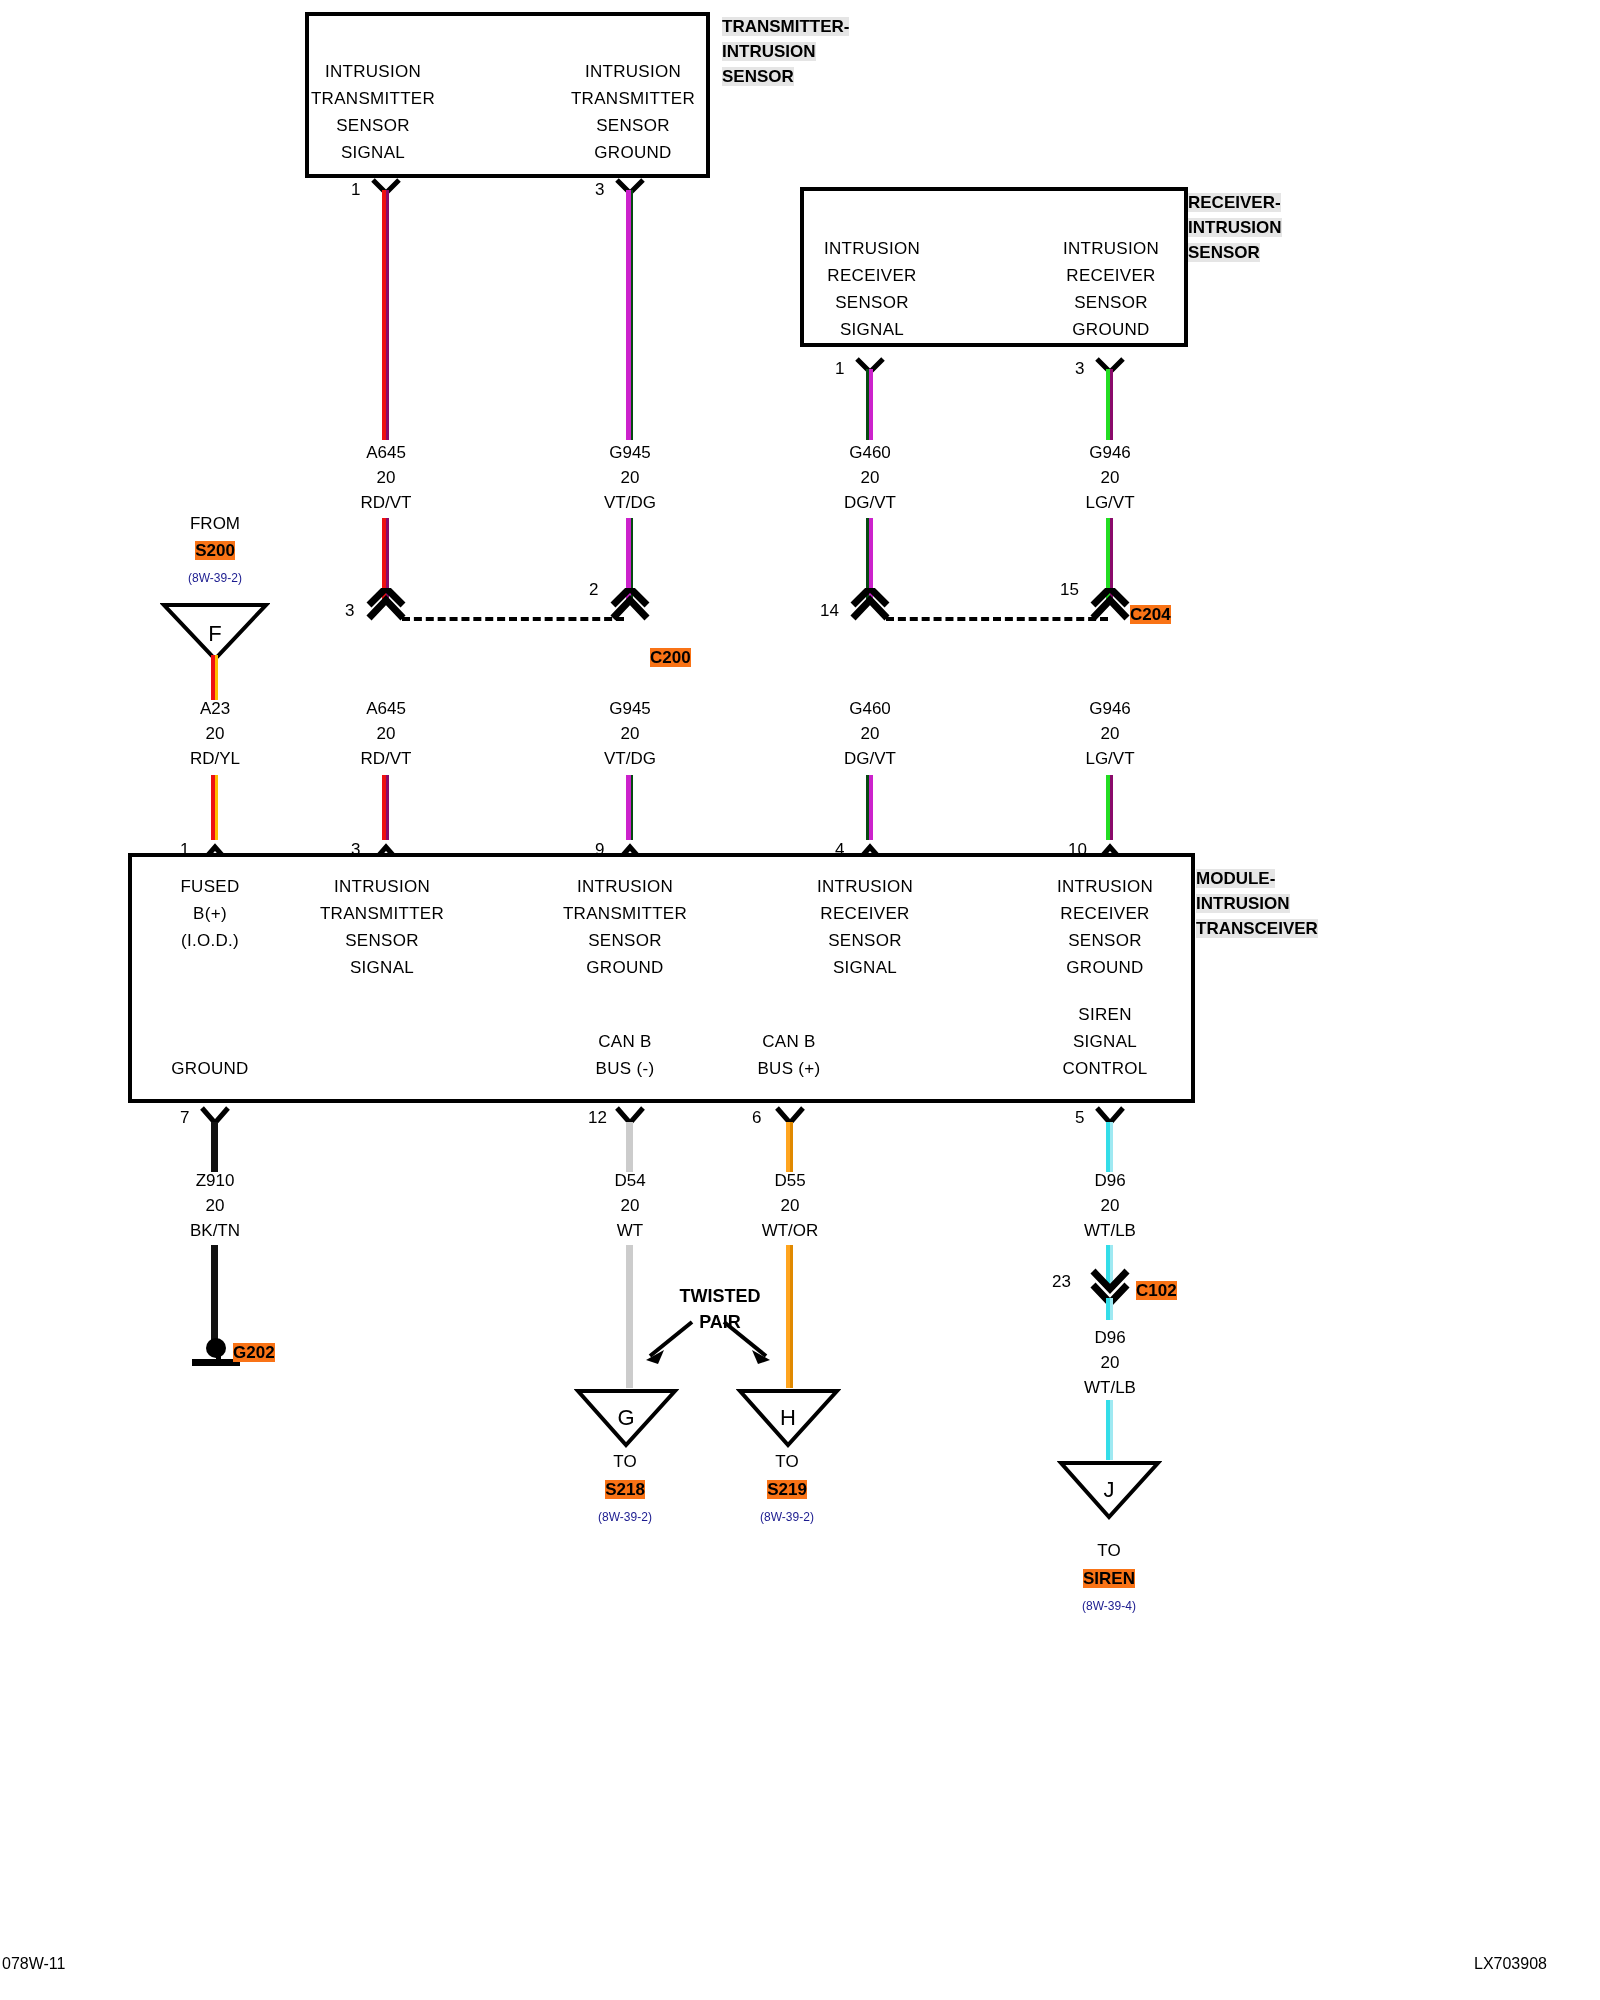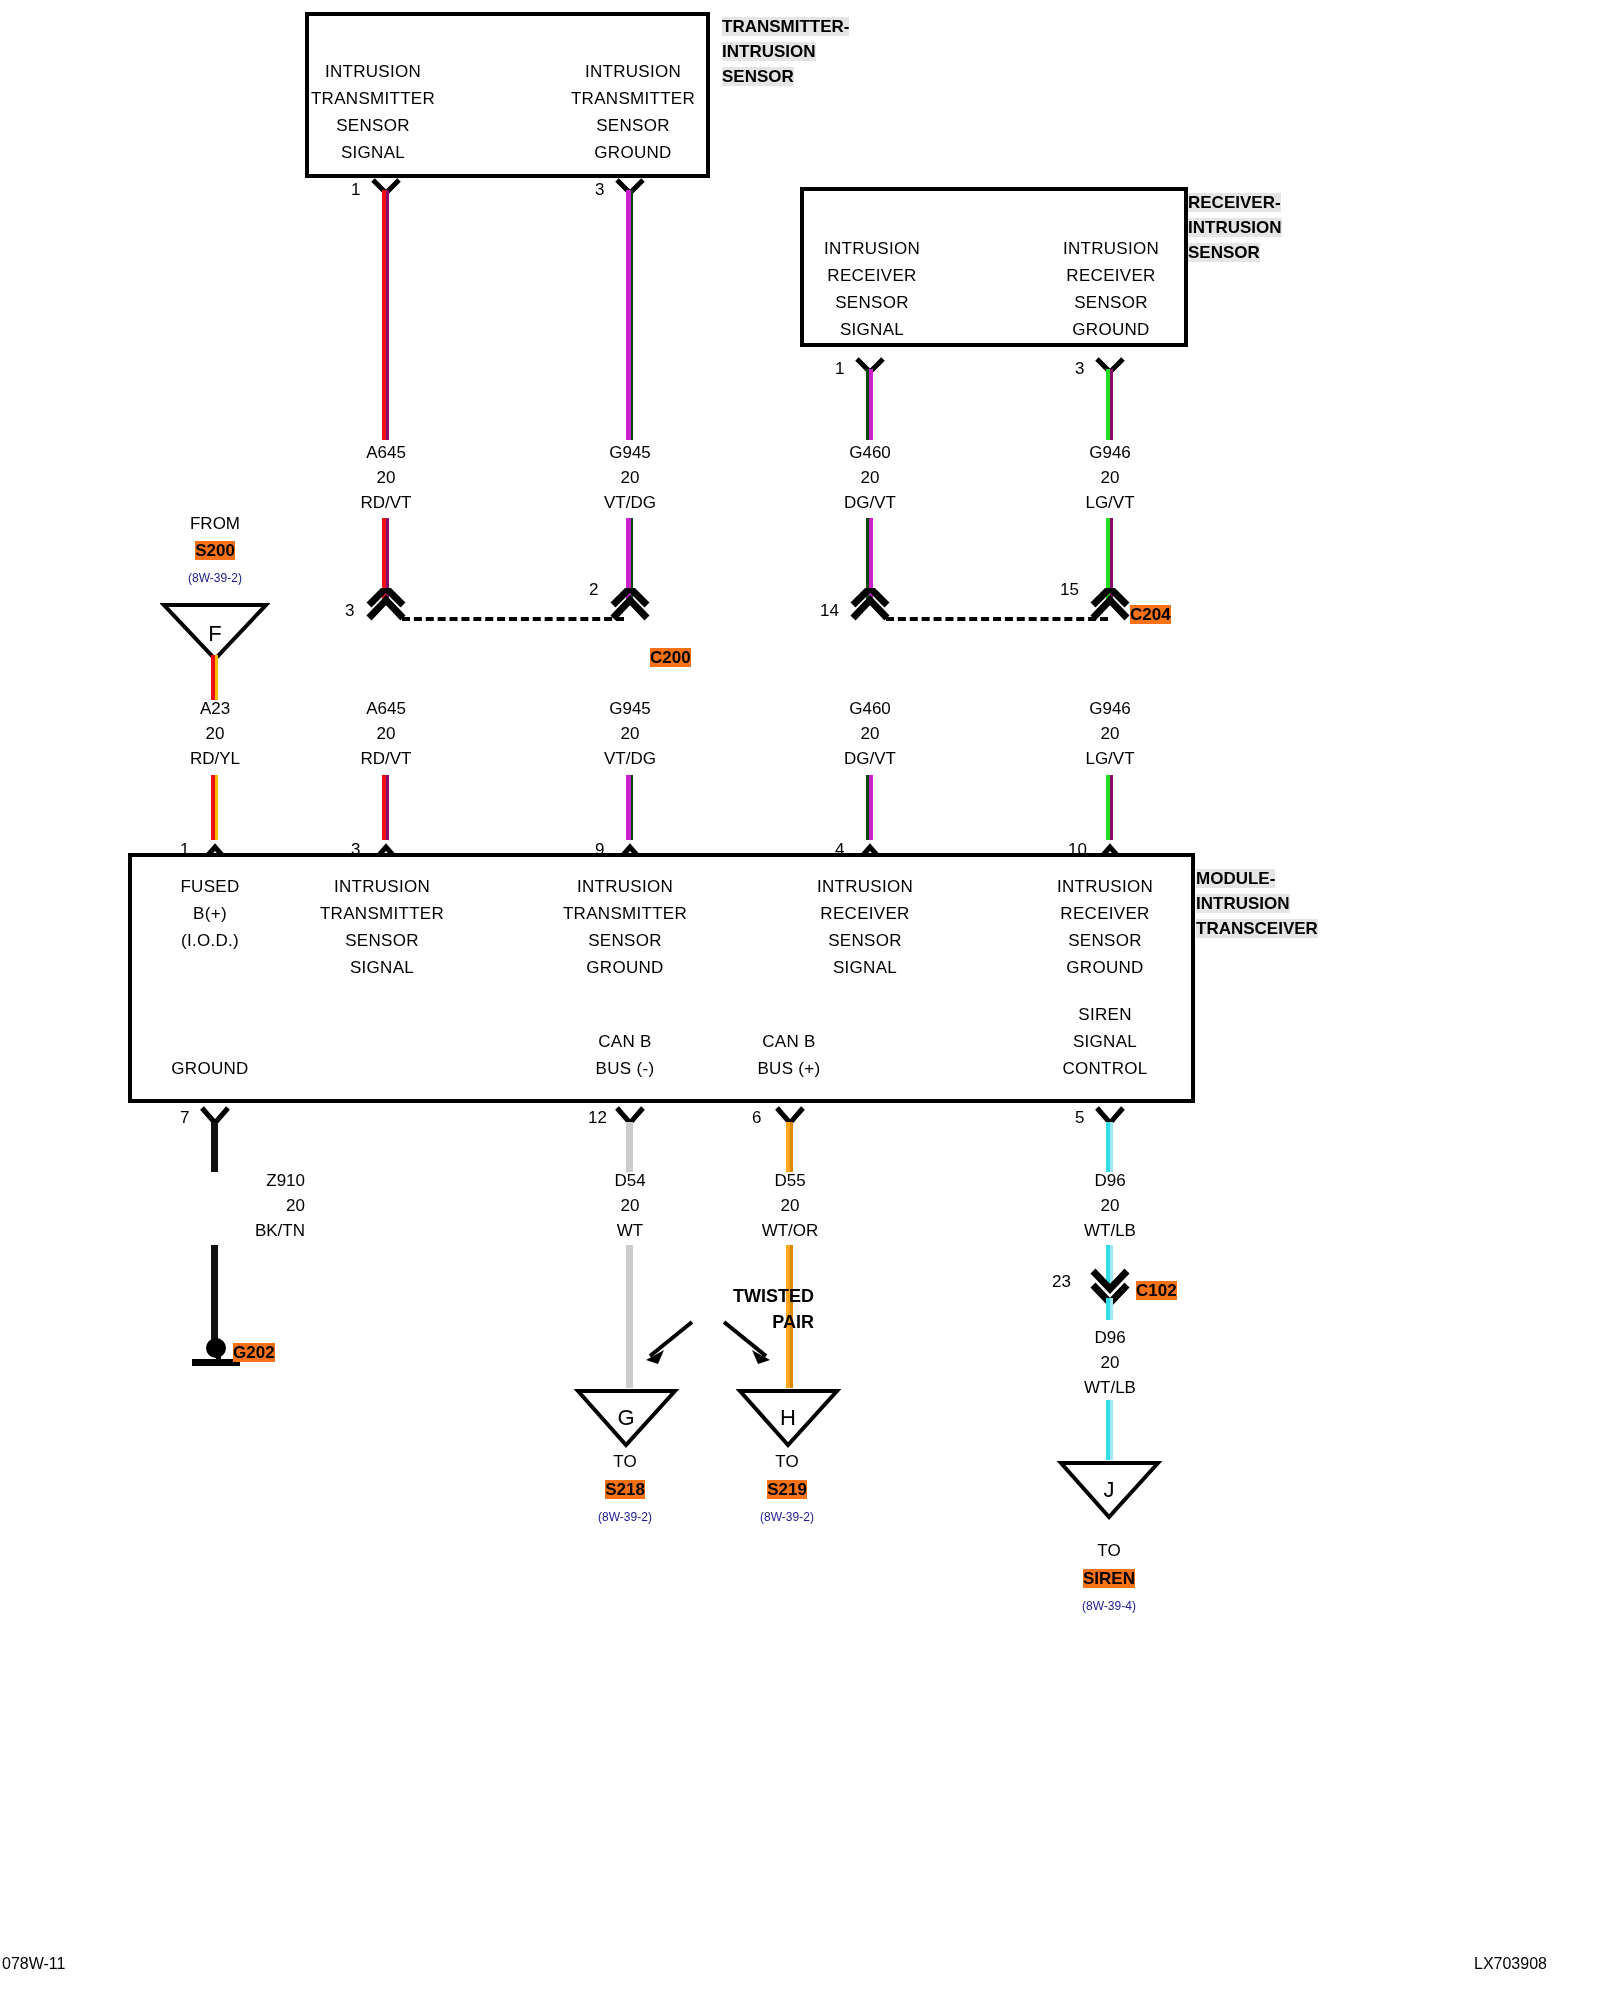--- a/index.html
+++ b/index.html
@@ -362,21 +362,21 @@
     <div><span>MODULE-</span></div>
     <div><span>INTRUSION</span></div>
     <div><span>TRANSCEIVER</span></div>
   </div>
 
   <svg class="svgabs" style="left:200px; top:1106px;" width="30" height="26">
     <path d="M2,2 L15,17 L28,2" stroke="#000" stroke-width="5" fill="none"></path>
   </svg>
   <div class="pin" style="left:180px; top:1108px;">7</div>
   <div class="wire" style="left:211px; top:1122px; height:50px; background:#111111;"></div>
-  <div class="wlab" style="left:125px; top:1168px; width:180px;text-align:right;">
+  <div class="wlab" style="left:125px; top:1168px; width:180px;">
     <div>Z910</div>
     <div>20</div>
     <div>BK/TN</div>
   </div>
   <div class="wire" style="left:211px; top:1245px; height:105px; background:#111111;"></div>
   <svg class="svgabs" style="left:188px; top:1337px;" width="56" height="32">
     <circle cx="28" cy="11" r="10" fill="#000"></circle>
     <rect x="28" y="11" width="5" height="12" fill="#000"></rect>
     <rect x="4" y="22" width="48" height="7" fill="#000"></rect>
   </svg>
@@ -401,21 +401,21 @@
   </svg>
   <div class="pin" style="left:752px; top:1108px;">6</div>
   <div class="wire" style="left:786px; top:1122px; height:50px; background:linear-gradient(to right,#ffa51f 0 4px,#e08900 4px 7px);"></div>
   <div class="wlab" style="left:700px; top:1168px; width:180px;">
     <div>D55</div>
     <div>20</div>
     <div>WT/OR</div>
   </div>
   <div class="wire" style="left:786px; top:1245px; height:143px; background:linear-gradient(to right,#ffa51f 0 4px,#e08900 4px 7px);"></div>
 
-  <div class="tp-text" style="left:626px; top:1283px; width:188px;text-align:right;">
+  <div class="tp-text" style="left:626px; top:1283px; width:188px;">
     <div>TWISTED</div>
     <div>PAIR</div>
   </div>
   <svg class="svgabs" style="left:618px; top:1318px;" width="180" height="66">
     <path d="M74,4 L32,38" stroke="#000" stroke-width="4" fill="none"></path>
     <polygon points="28,42 46,32 40,46" fill="#000"></polygon>
     <path d="M106,4 L148,38" stroke="#000" stroke-width="4" fill="none"></path>
     <polygon points="152,42 134,32 140,46" fill="#000"></polygon>
   </svg>
 

